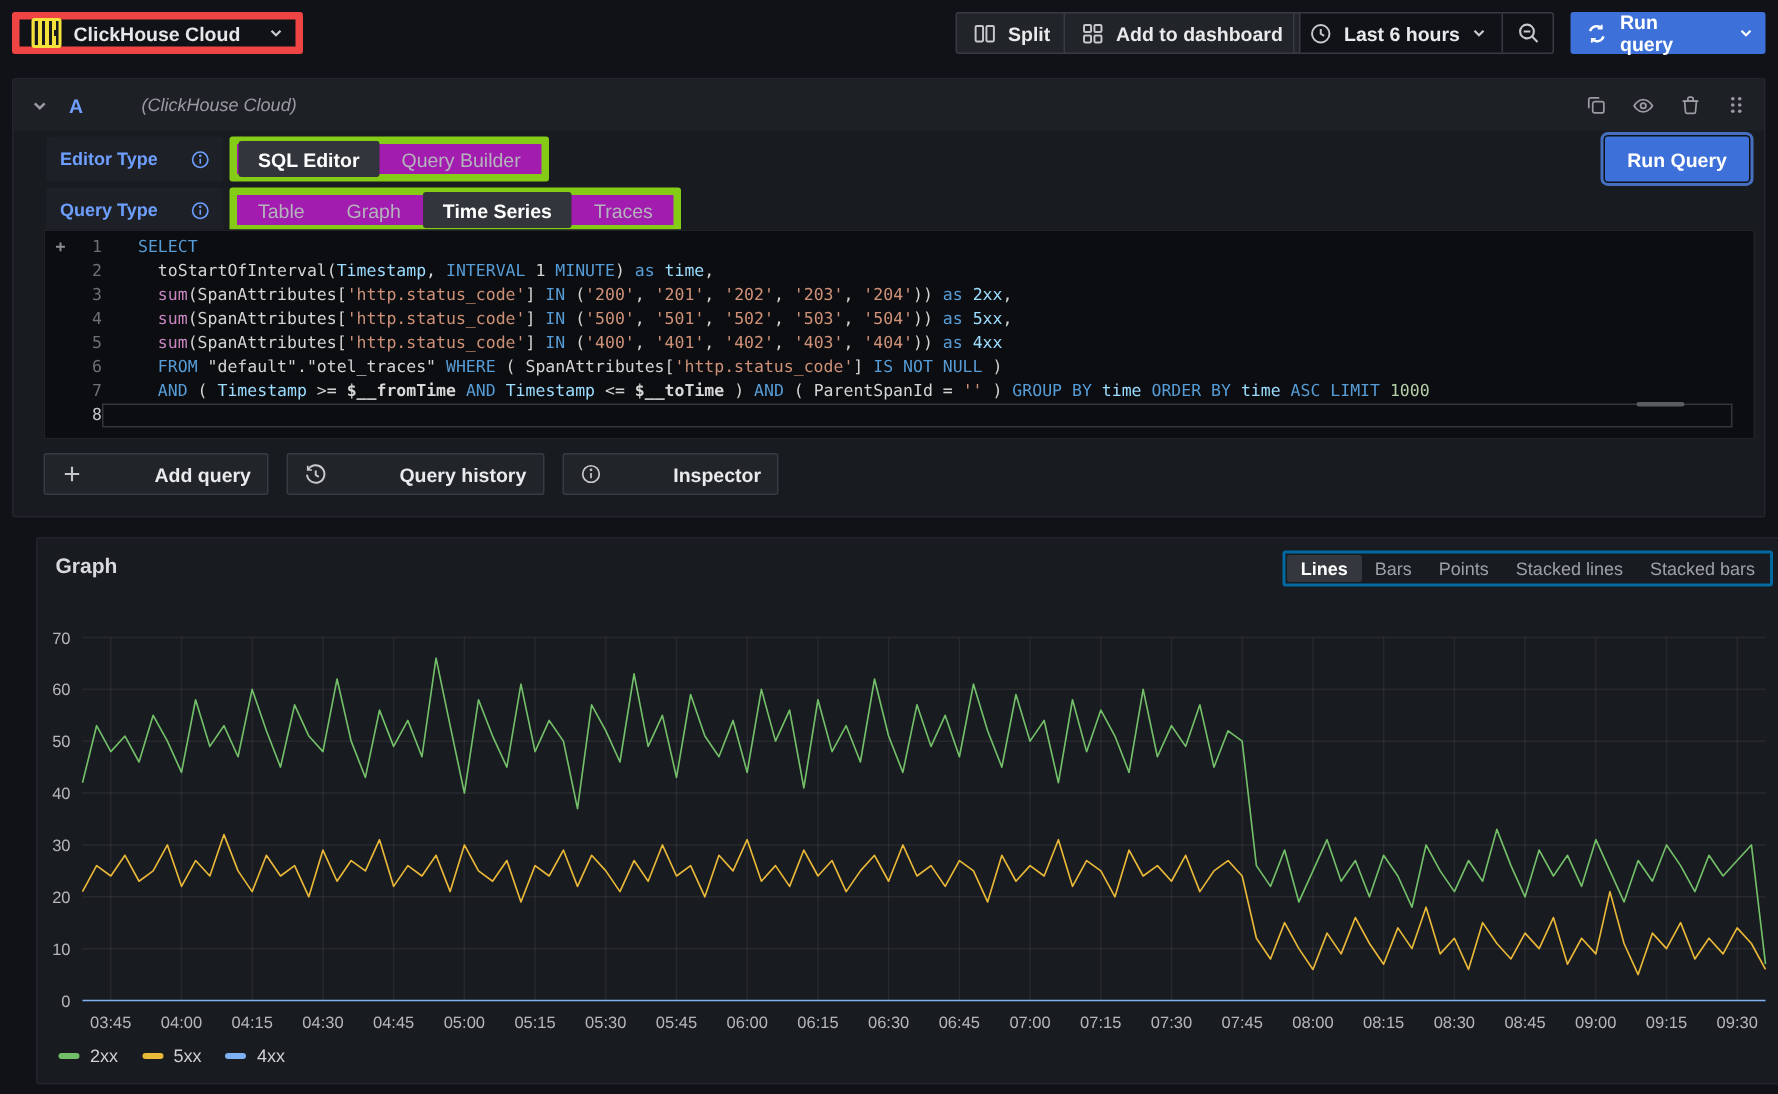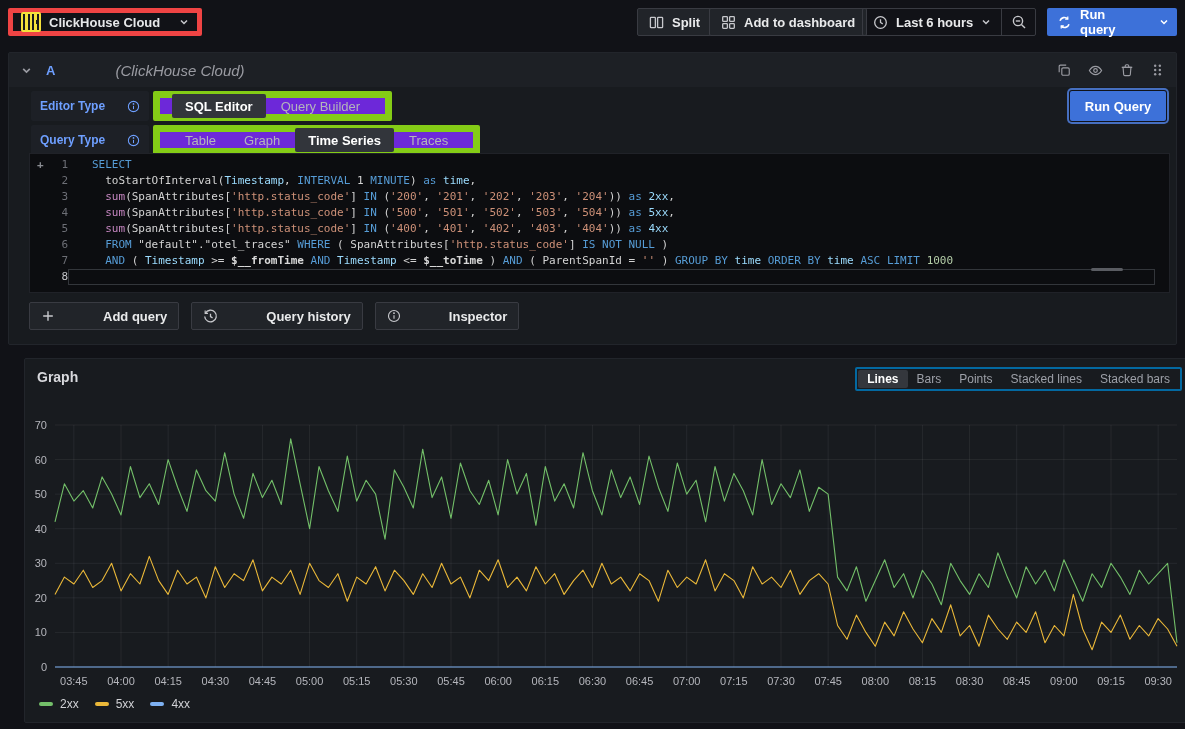--- a/index.html
+++ b/index.html
@@ -32,31 +32,31 @@
     font-size:13px; font-weight:600; color:#fff; }
   .run-query .caret { width:26px; display:flex; align-items:center; justify-content:center; color:#fff; }
 
   
   #query-panel { position:absolute; left:8px; top:52px; width:1169px; height:293px;
     background:#181b1f; border:1px solid #22252b; border-radius:2px; }
   .q-header { position:absolute; left:0; top:0; width:100%; height:34px; background:#1d2025;
     display:flex; align-items:center; padding:0 12px; }
   .q-collapse { color:#9a9ba2; margin-right:14px; cursor:pointer; display:inline-flex; }
   .ref-id { color:#6e9fff; font-weight:700; font-size:13px; cursor:pointer; }
-  .ds-hint { font-style:italic; font-size:15px; color:#9a9ba2; margin-left:60px; }
+  .ds-hint { font-style:italic; font-size:12px; color:#9a9ba2; margin-left:39px; }
   .q-header-icons { margin-left:auto; display:flex; gap:17px; color:#9a9ba2; }
   .q-header-icons .icon { cursor:pointer; color:#9a9ba2; }
 
   .field-row { position:absolute; left:22px; display:flex; height:30px; }
   .field-label { width:118px; height:30px; background:#1d2026; border-radius:2px;
     display:flex; align-items:center; gap:8px; padding:0 9px; color:#6e9fff;
     font-size:12px; font-weight:600; }
   .field-label .icon { margin-left:auto; color:#6e9fff; }
-  .seg { margin-left:4px; display:flex; border:7px solid #84cc16; border-radius:2px;
-    align-items:center; padding:0 11px; background:#6d28d9; }
+  .seg { margin-left:4px; display:flex; border:5px solid #84cc16; border-radius:2px;
+    align-items:center; padding:0 0; background:#a21caf; }
   .seg-opt { height:24px; margin:3px 1px; display:flex; align-items:center; padding:0 13px;
     font-size:13px; color:#b4b5bb; border-radius:2px; cursor:pointer; }
   .seg-opt.sel { background:#32353b; color:#ffffff; font-weight:700; }
 
   .run-query-panel { position:absolute; right:10px; top:38px; width:96px; height:30px;
     background:#3d71d9; border-radius:2px; color:#fff; font-size:13px; font-weight:600;
     display:flex; align-items:center; justify-content:center; cursor:pointer;
     box-shadow:0 0 0 1px #11131a, 0 0 0 3px #466fc0; }
 
   #code-editor { position:absolute; left:20px; top:100px; width:1141px; height:140px;

